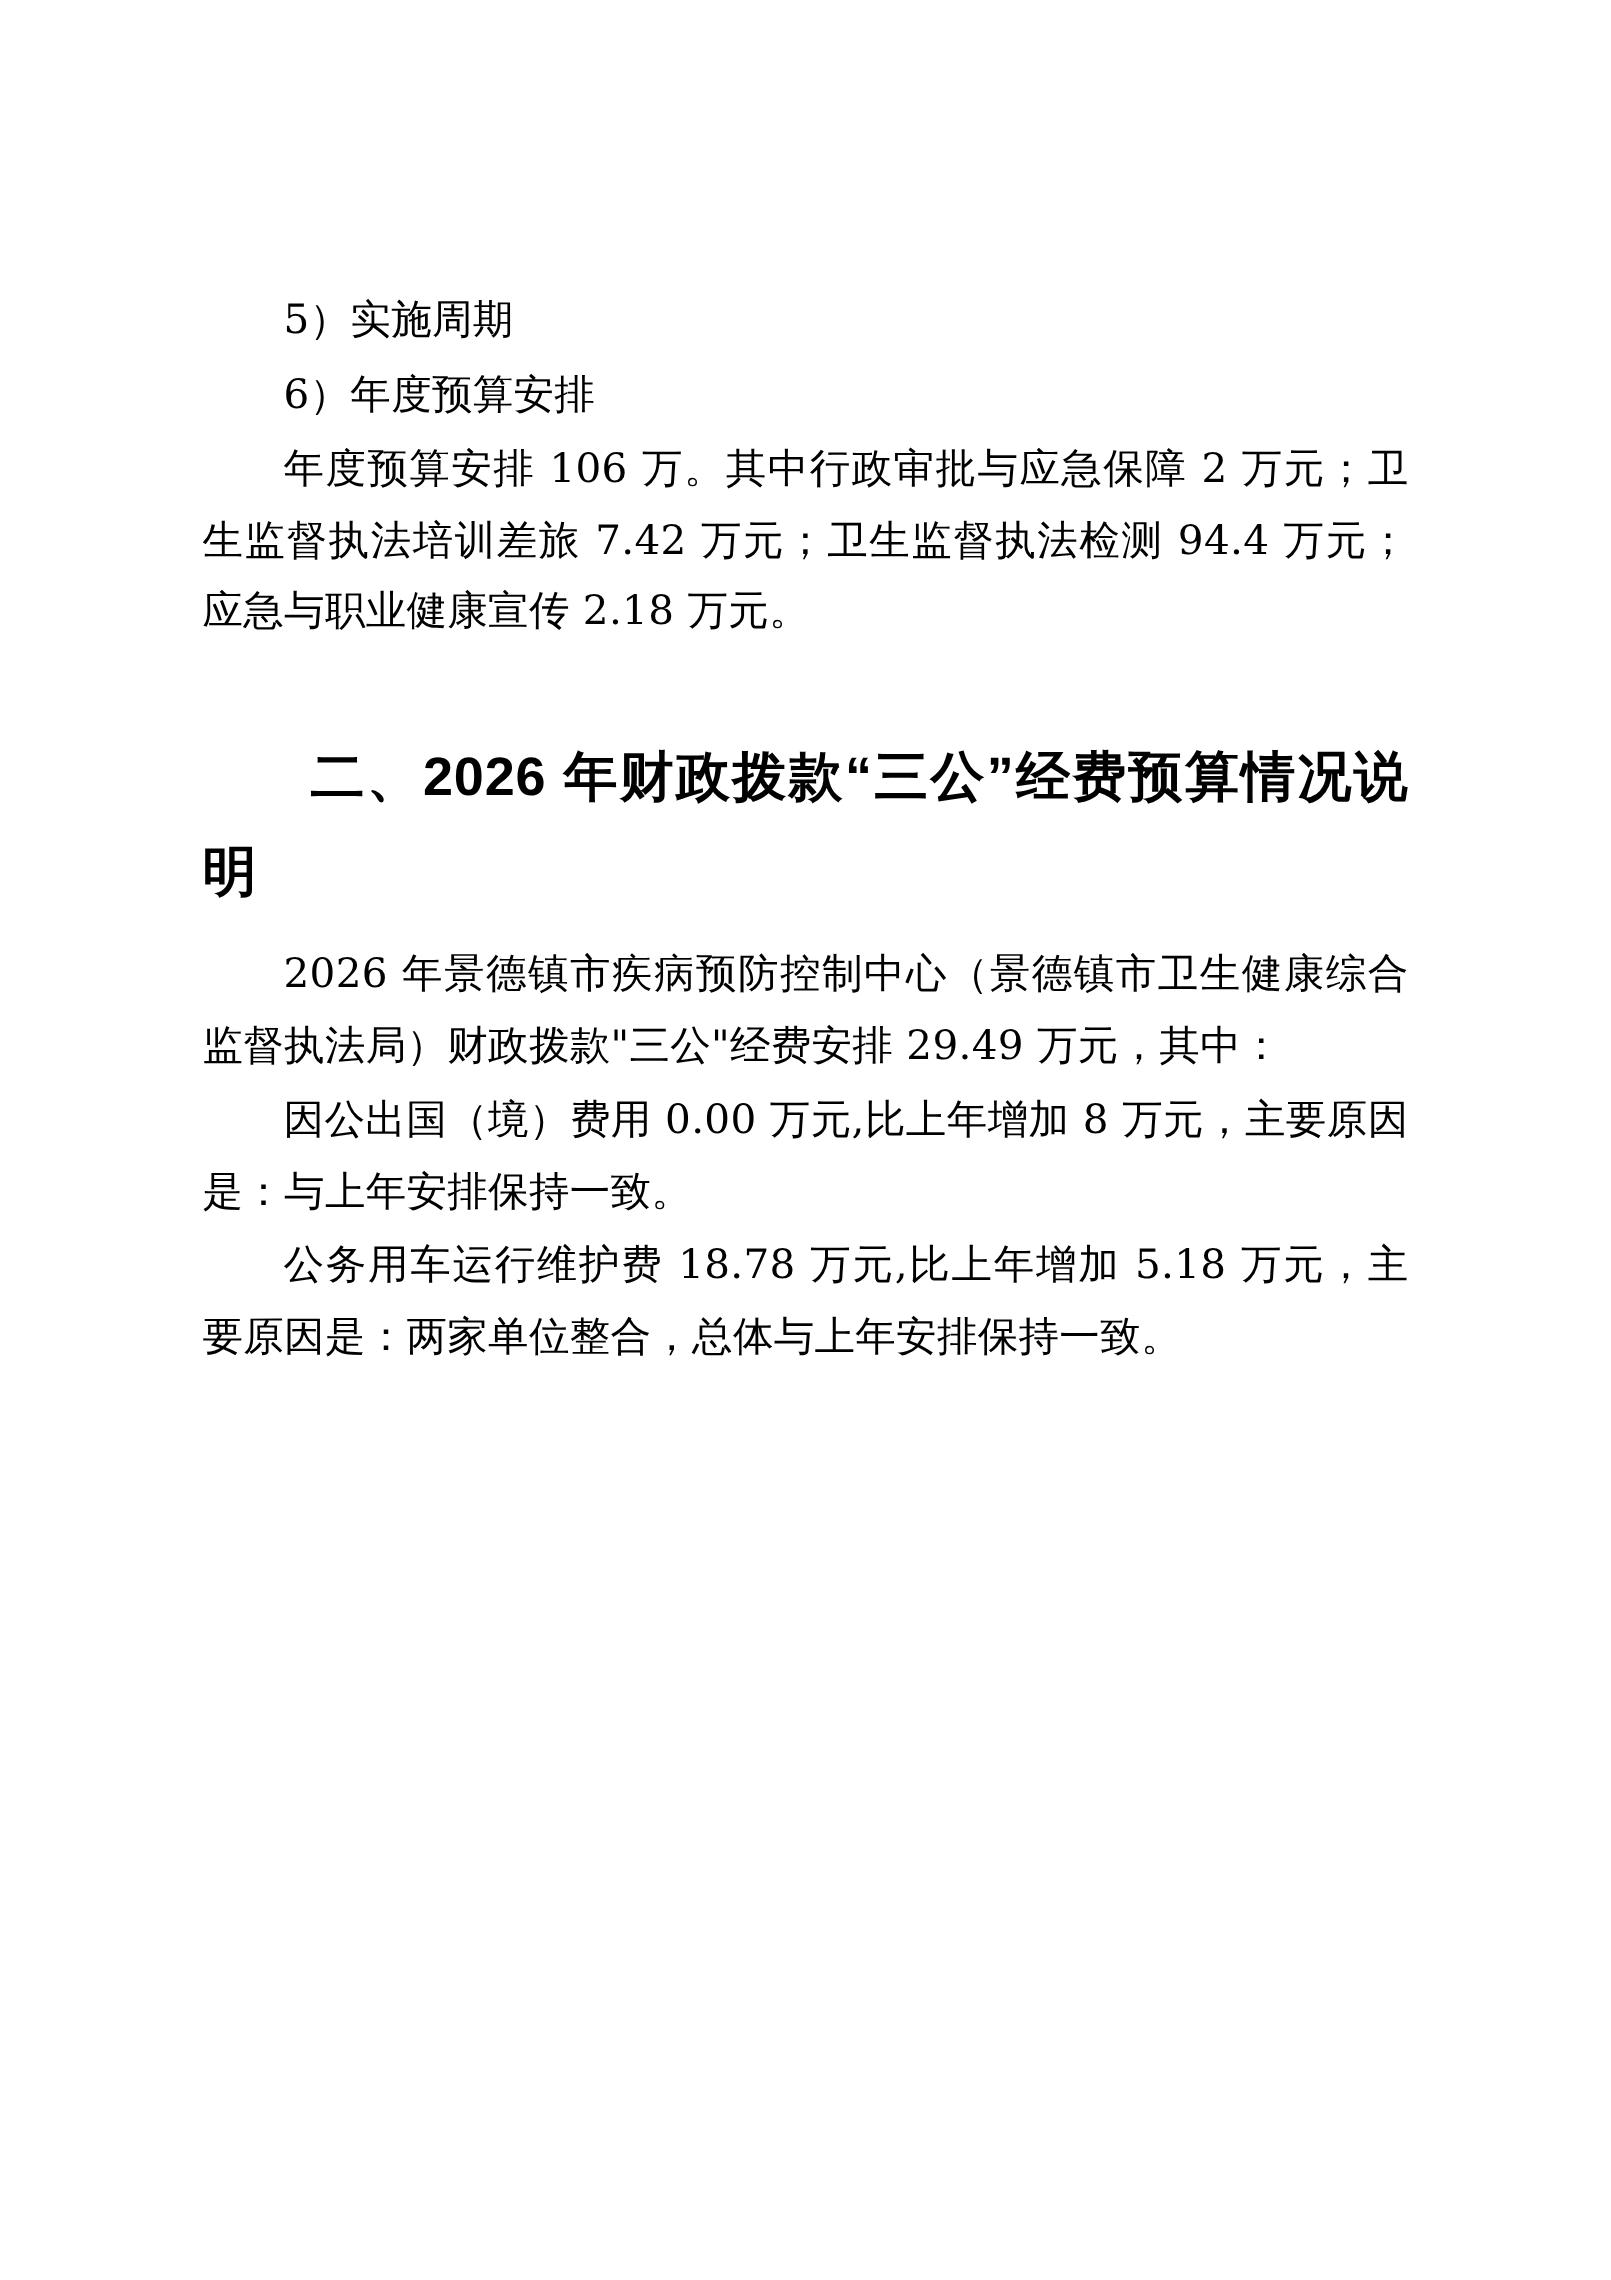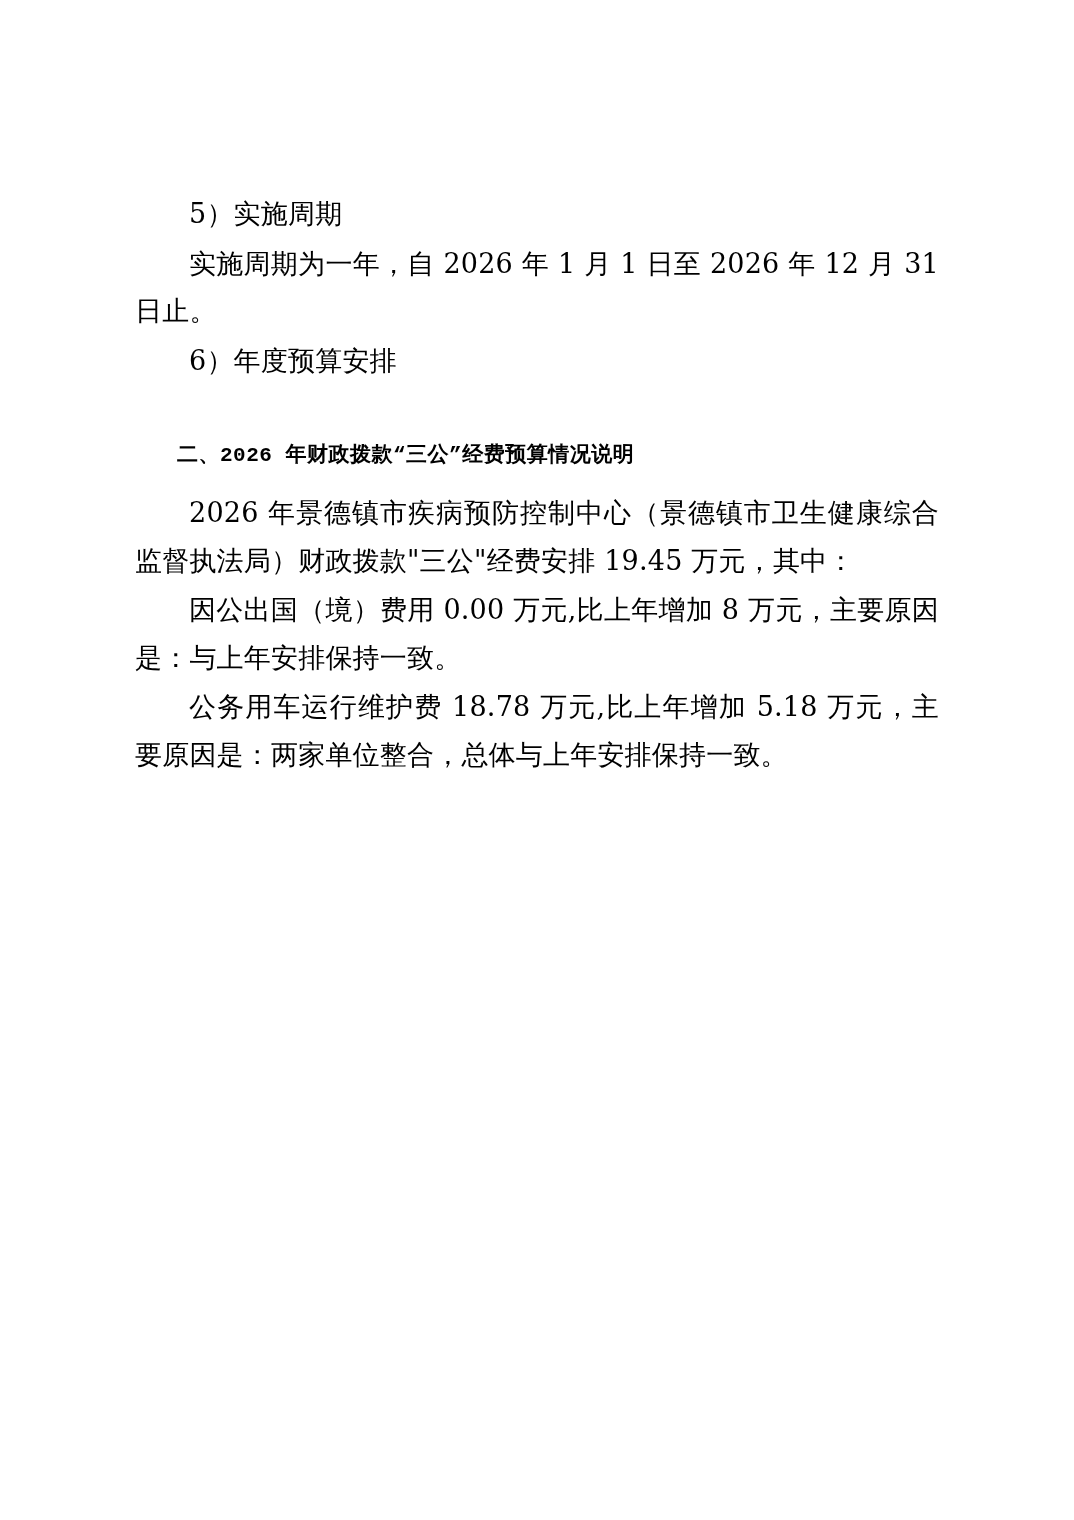--- a/index.html
+++ b/index.html
@@ -28,41 +28,41 @@
     letter-spacing: 0.2px;
   }
   .para {
     margin: 0 0 2px 0;
     text-indent: 2em;
   }
   .section-title {
     margin: 54px 0 14px 0;
     text-indent: 2em;
     font-weight: bold;
-    font-size: 21px;
+    font-size: 36px;
     letter-spacing: 0.5px;
-    font-family: Liberation Mono, monospace;
+    font-family: Liberation Sans, sans-serif;
   }
 </style>
 </head>
 <body>
 
 <div class="page">
   <div class="doc-body">
 
     <p class="para">5）实施周期</p>
 
-    <p class="para">实施周期为一年，自 2026 年 1 月 1 日至 2026 年 12 月 31 日止。</p>
 
     <p class="para">6）年度预算安排</p>
 
+    <p class="para">年度预算安排 106 万。其中行政审批与应急保障 2 万元；卫生监督执法培训差旅 7.42 万元；卫生监督执法检测 94.4 万元；应急与职业健康宣传 2.18 万元。</p>
 
     <h2 class="section-title">二、2026 年财政拨款“三公”经费预算情况说明</h2>
 
-    <p class="para">2026 年景德镇市疾病预防控制中心（景德镇市卫生健康综合监督执法局）财政拨款"三公"经费安排 19.45 万元，其中：</p>
+    <p class="para">2026 年景德镇市疾病预防控制中心（景德镇市卫生健康综合监督执法局）财政拨款"三公"经费安排 29.49 万元，其中：</p>
 
     <p class="para">因公出国（境）费用 0.00 万元,比上年增加 8 万元，主要原因是：与上年安排保持一致。</p>
 
 
     <p class="para">公务用车运行维护费 18.78 万元,比上年增加 5.18 万元，主要原因是：两家单位整合，总体与上年安排保持一致。</p>
 
 
   </div>
 </div>
 

